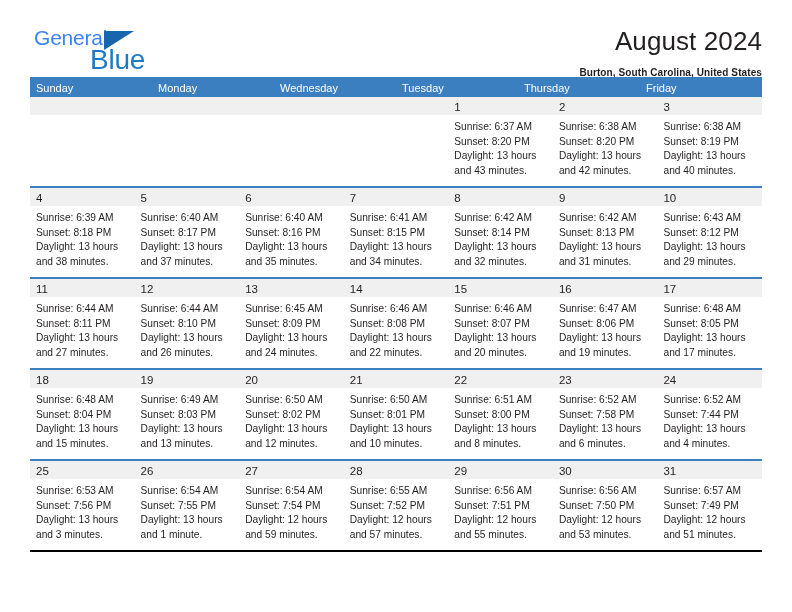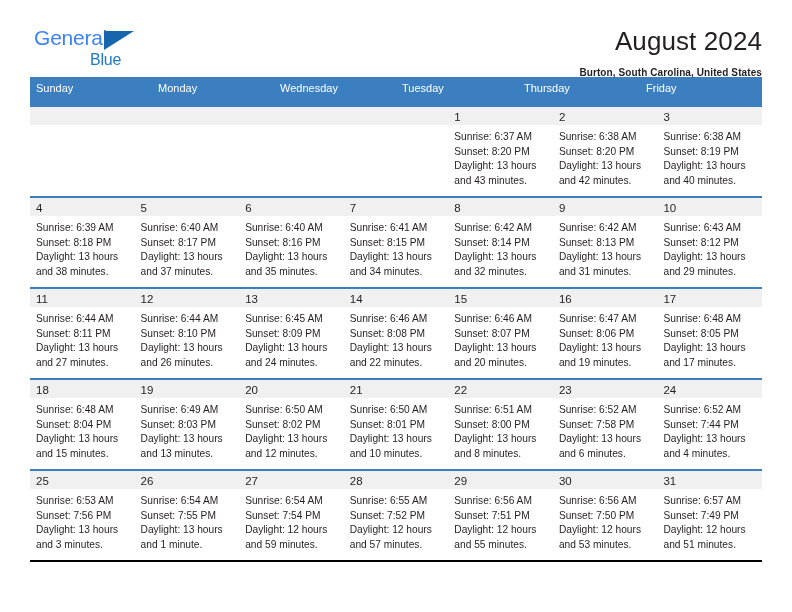--- a/index.html
+++ b/index.html
@@ -52,21 +52,21 @@
     top: 5px;
     width: 0;
     height: 0;
     border-left: 30px solid #1665ad;
     border-bottom: 19px solid transparent;
   }
   .logo-blue {
     position: absolute;
     left: 60px;
     top: 22px;
-    font-size: 16px;
+    font-size: 28px;
     letter-spacing: -0.2px;
     color: #1f79c4;
     line-height: 24px;
   }
   .titles {
     text-align: right;
     flex: 1 1 auto;
   }
   .cal-title {
     font-size: 26px;
@@ -86,21 +86,21 @@
   }
 
   
   .calendar {
     margin-top: 5px;
     width: 732px;
   }
   .dow-row {
     display: flex;
     background: #3c7fc1;
-    height: 30px;
+    height: 20px;
   }
   .dow {
     flex: 1 1 0;
     color: #ffffff;
     font-size: 11px;
     line-height: 22px;
     padding-left: 6px;
     box-sizing: border-box;
   }
   .week {

